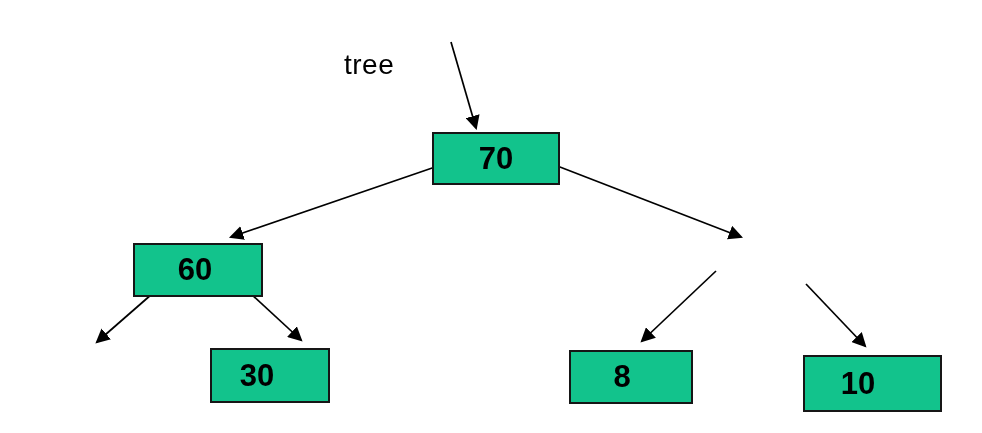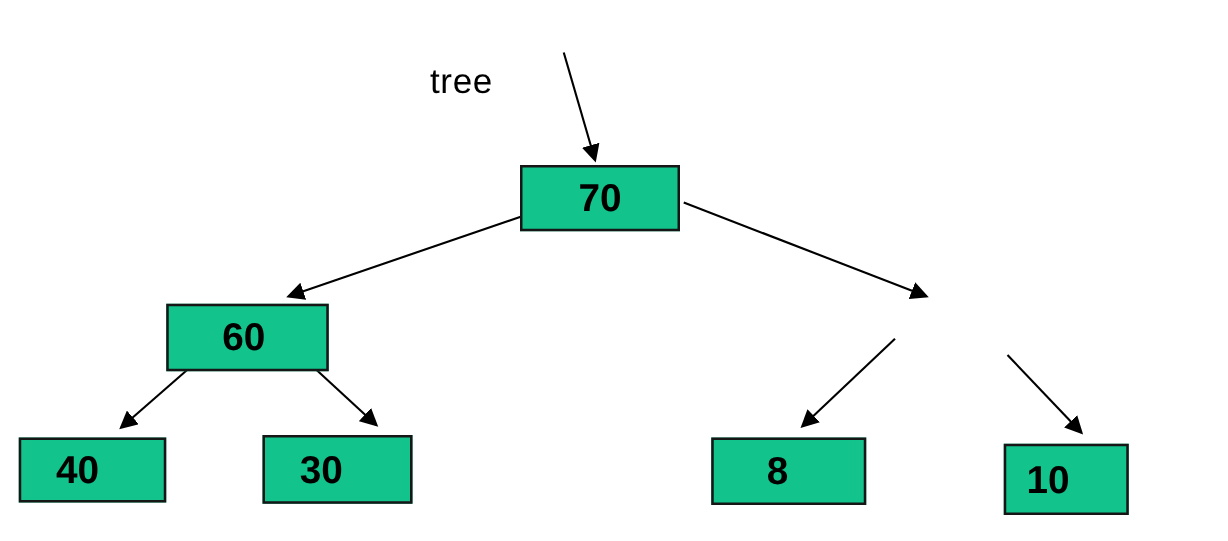--- a/index.html
+++ b/index.html
@@ -37,27 +37,27 @@
     position: absolute;
     display: flex;
     align-items: center;
     justify-content: center;
     background: var(--node-fill, #12c38c);
     border: 2px solid var(--node-border, #161616);
     font-size: 31px;
     font-weight: bold;
     color: var(--text, #000000);
   }
-  .node-70 { left: 416px; top: 132px; width: 128px; height: 53px; }
+  .node-70 { left: 432px; top: 132px; width: 128px; height: 53px; }
   .node-60 { left: 133px; top: 243px; width: 130px; height: 54px; padding-right: 6px; align-items: center; }
   .node-12 { left: 694px; top: 243px; width: 121px; height: 54px; }
   .node-40 { left: 15px;  top: 350px; width: 118px; height: 52px; padding-right: 24px; }
   .node-30 { left: 210px; top: 348px; width: 120px; height: 55px; padding-right: 26px; justify-content: center; }
   .node-8  { left: 569px; top: 350px; width: 124px; height: 54px; padding-right: 18px; }
-  .node-10 { left: 803px; top: 355px; width: 100px; height: 57px; padding-right: 29px; text-align: right; }
+  .node-10 { left: 803px; top: 355px; width: 139px; height: 57px; padding-right: 29px; text-align: right; }
 </style>
 </head>
 <body>
 
 <div class="canvas">
 
   <div class="pointer-label">tree</div>
 
   <svg class="edges-layer" viewBox="0 0 982 433" xmlns="http://www.w3.org/2000/svg">
     <defs>
@@ -73,23 +73,20 @@
     <line x1="716" y1="271" x2="642" y2="341" marker-end="url(#arrow)"></line>
     <line x1="806" y1="284" x2="865" y2="346" marker-end="url(#arrow)"></line>
   </svg>
 
   <div class="node node-70">
     <span>70</span>
   </div>
   <div class="node node-60">
     <span>60</span>
   </div>
-  <div class="node node-40">
-    <span>40</span>
-  </div>
   <div class="node node-30">
     <span>30</span>
   </div>
   <div class="node node-8">
     <span>8</span>
   </div>
   <div class="node node-10">
     <span>10</span>
   </div>
 

